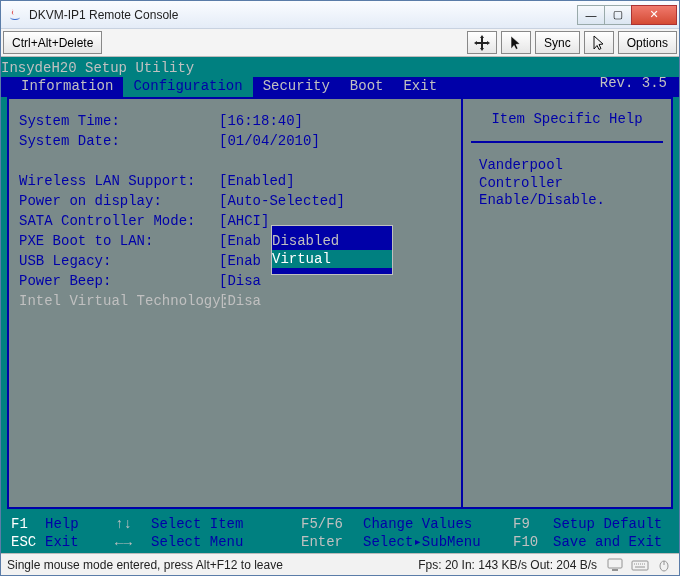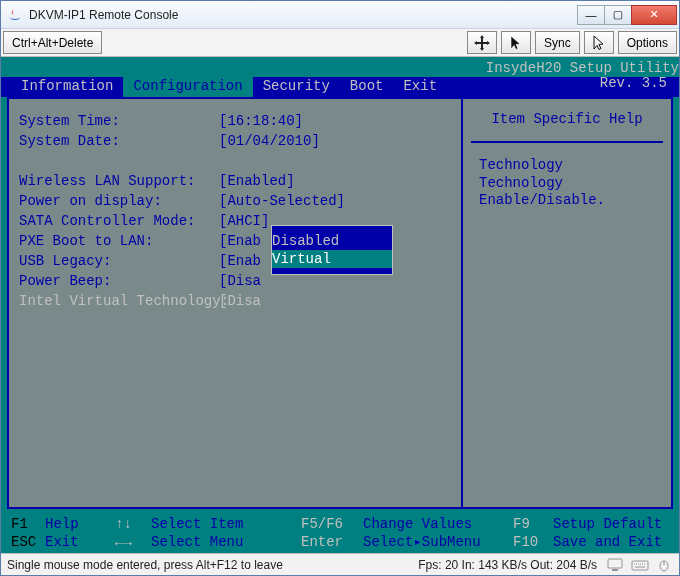--- a/index.html
+++ b/index.html
@@ -15,21 +15,21 @@
   .winbtn.close { background: linear-gradient(#f07a6d,#d44a34); color:#fff; width:46px; border-color:#a33; }
 
   .toolbar { height: 28px; display:flex; align-items:stretch; border-bottom:1px solid #bbb; background:#f4f4f4; }
   .tbtn { border:1px solid #888; background:linear-gradient(#fff,#e6e6e6); padding:0 8px; display:flex; align-items:center; font-size:12px; margin:2px 2px 2px 2px; }
   .tspacer { flex:1; }
   .tbtn.icon-only { padding:0 6px; }
   .tbtn svg { width:16px; height:16px; }
 
   
   .bios { flex:1; background:#008080; font-family:"Courier New",monospace; font-size:14px; color:#c0c0c0; position:relative; letter-spacing:0px; }
-  .bios-header { background:#008080; color:#c0c0c0; text-align:right; padding:1px 0 0 0; position:relative; height:20px; line-height:20px; }
+  .bios-header { background:#008080; color:#c0c0c0; text-align:left; padding:1px 0 0 0; position:relative; height:20px; line-height:20px; }
   .bios-rev { position:absolute; right:12px; top:16px; color:#c0c0c0; }
   .bios-menu { height:20px; background:#0000a8; color:#c0c0c0; display:flex; padding-left:10px; font-weight:normal; }
   .bios-menu .mitem { padding:1px 10px; }
   .bios-menu .mitem.active { background:#008080; color:#0000a8; }
 
   .bios-body { position:absolute; top:40px; left:6px; right:6px; bottom:44px; border:2px solid #0000a8; display:flex; background:#7a8a8a; }
   .bios-left { flex:1.55; padding:12px 10px; position:relative; }
   .bios-right { width:210px; border-left:2px solid #0000a8; padding:8px 16px; }
   .hdr-help { color:#0000a8; text-align:center; border-bottom:2px solid #0000a8; padding:4px 0 14px 0; margin:0 -8px 14px -8px; }
   .help-text { color:#0000a8; white-space:pre-line; line-height:1.25; }
@@ -41,21 +41,21 @@
   .spacer-row { height:20px; }
 
   
   .popup { position:absolute; left:262px; top:126px; width:122px; background:#0000a8; color:#c0c0c0; padding:6px 0; border:1px solid #c0c0c0; z-index:5; }
   .popup .opt { line-height:18px; }
   .popup .opt.sel { background:#008080; color:#fff; }
 
   
   .legend { position:absolute; left:0; right:0; bottom:0; height:40px; background:#008080; color:#0000a8; padding:2px 10px; }
   .legend-row { display:flex; height:18px; line-height:18px; }
-  .lk { width:34px; color:#000000; }
+  .lk { width:34px; color:#ffffff; }
   .la { width:70px; }
   .ls { width:36px; color:#c0c0c0; text-align:left; }
   .lm { width:110px; }
   .lk2 { width:62px; color:#c0c0c0;margin-left:40px; }
   .lv { width:150px; }
   .lk3 { width:40px; color:#c0c0c0; }
   .ld { flex:1; }
   .arrow { font-family:inherit; }
 
   
@@ -159,21 +159,21 @@
             <span class="lbl">Intel Virtual Technology:</span>
             <span class="val">[Disa</span>
           </div>
           <div class="popup" id="popup">
             <div class="opt">Disabled</div>
             <div class="opt sel">Virtual</div>
           </div>
       </div>
       <div class="bios-right">
         <div class="hdr-help">Item Specific Help</div>
-        <div class="help-text">Technology Technology
+        <div class="help-text">Vanderpool Controller
 Enable/Disable.</div>
       </div>
     </div>
 
     <div class="legend">
       <div class="legend-row">
         <span class="lk">F1</span>
         <span class="la">Help</span>
         <span class="ls arrow">↑↓</span>
         <span class="lm">Select Item</span>

